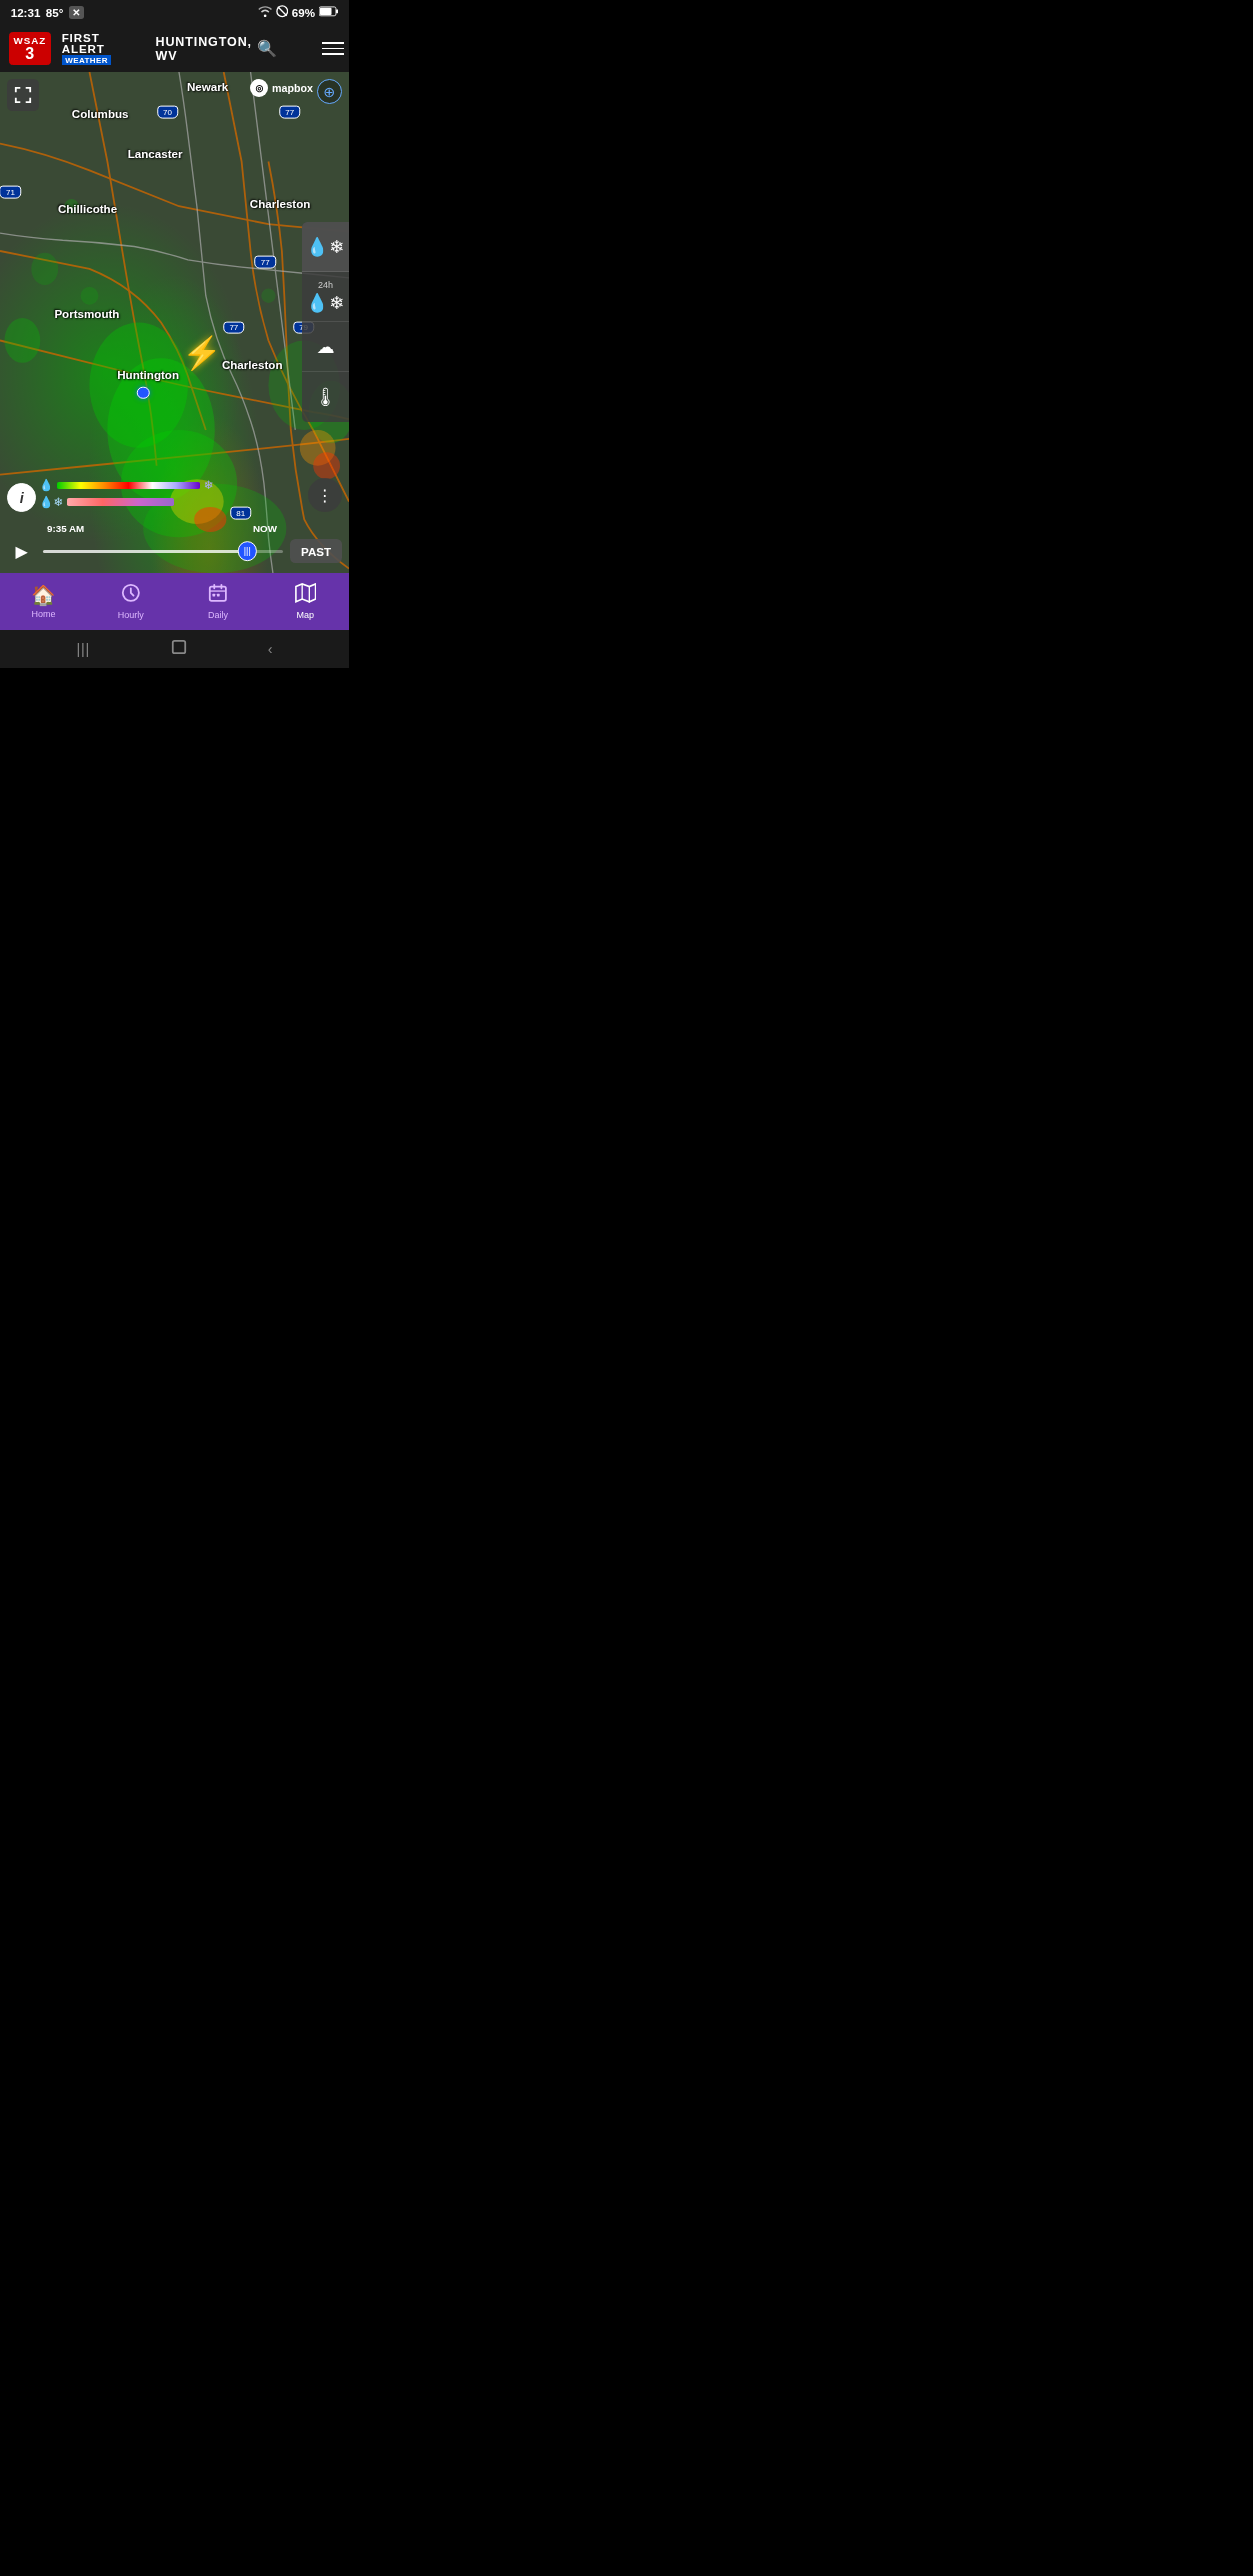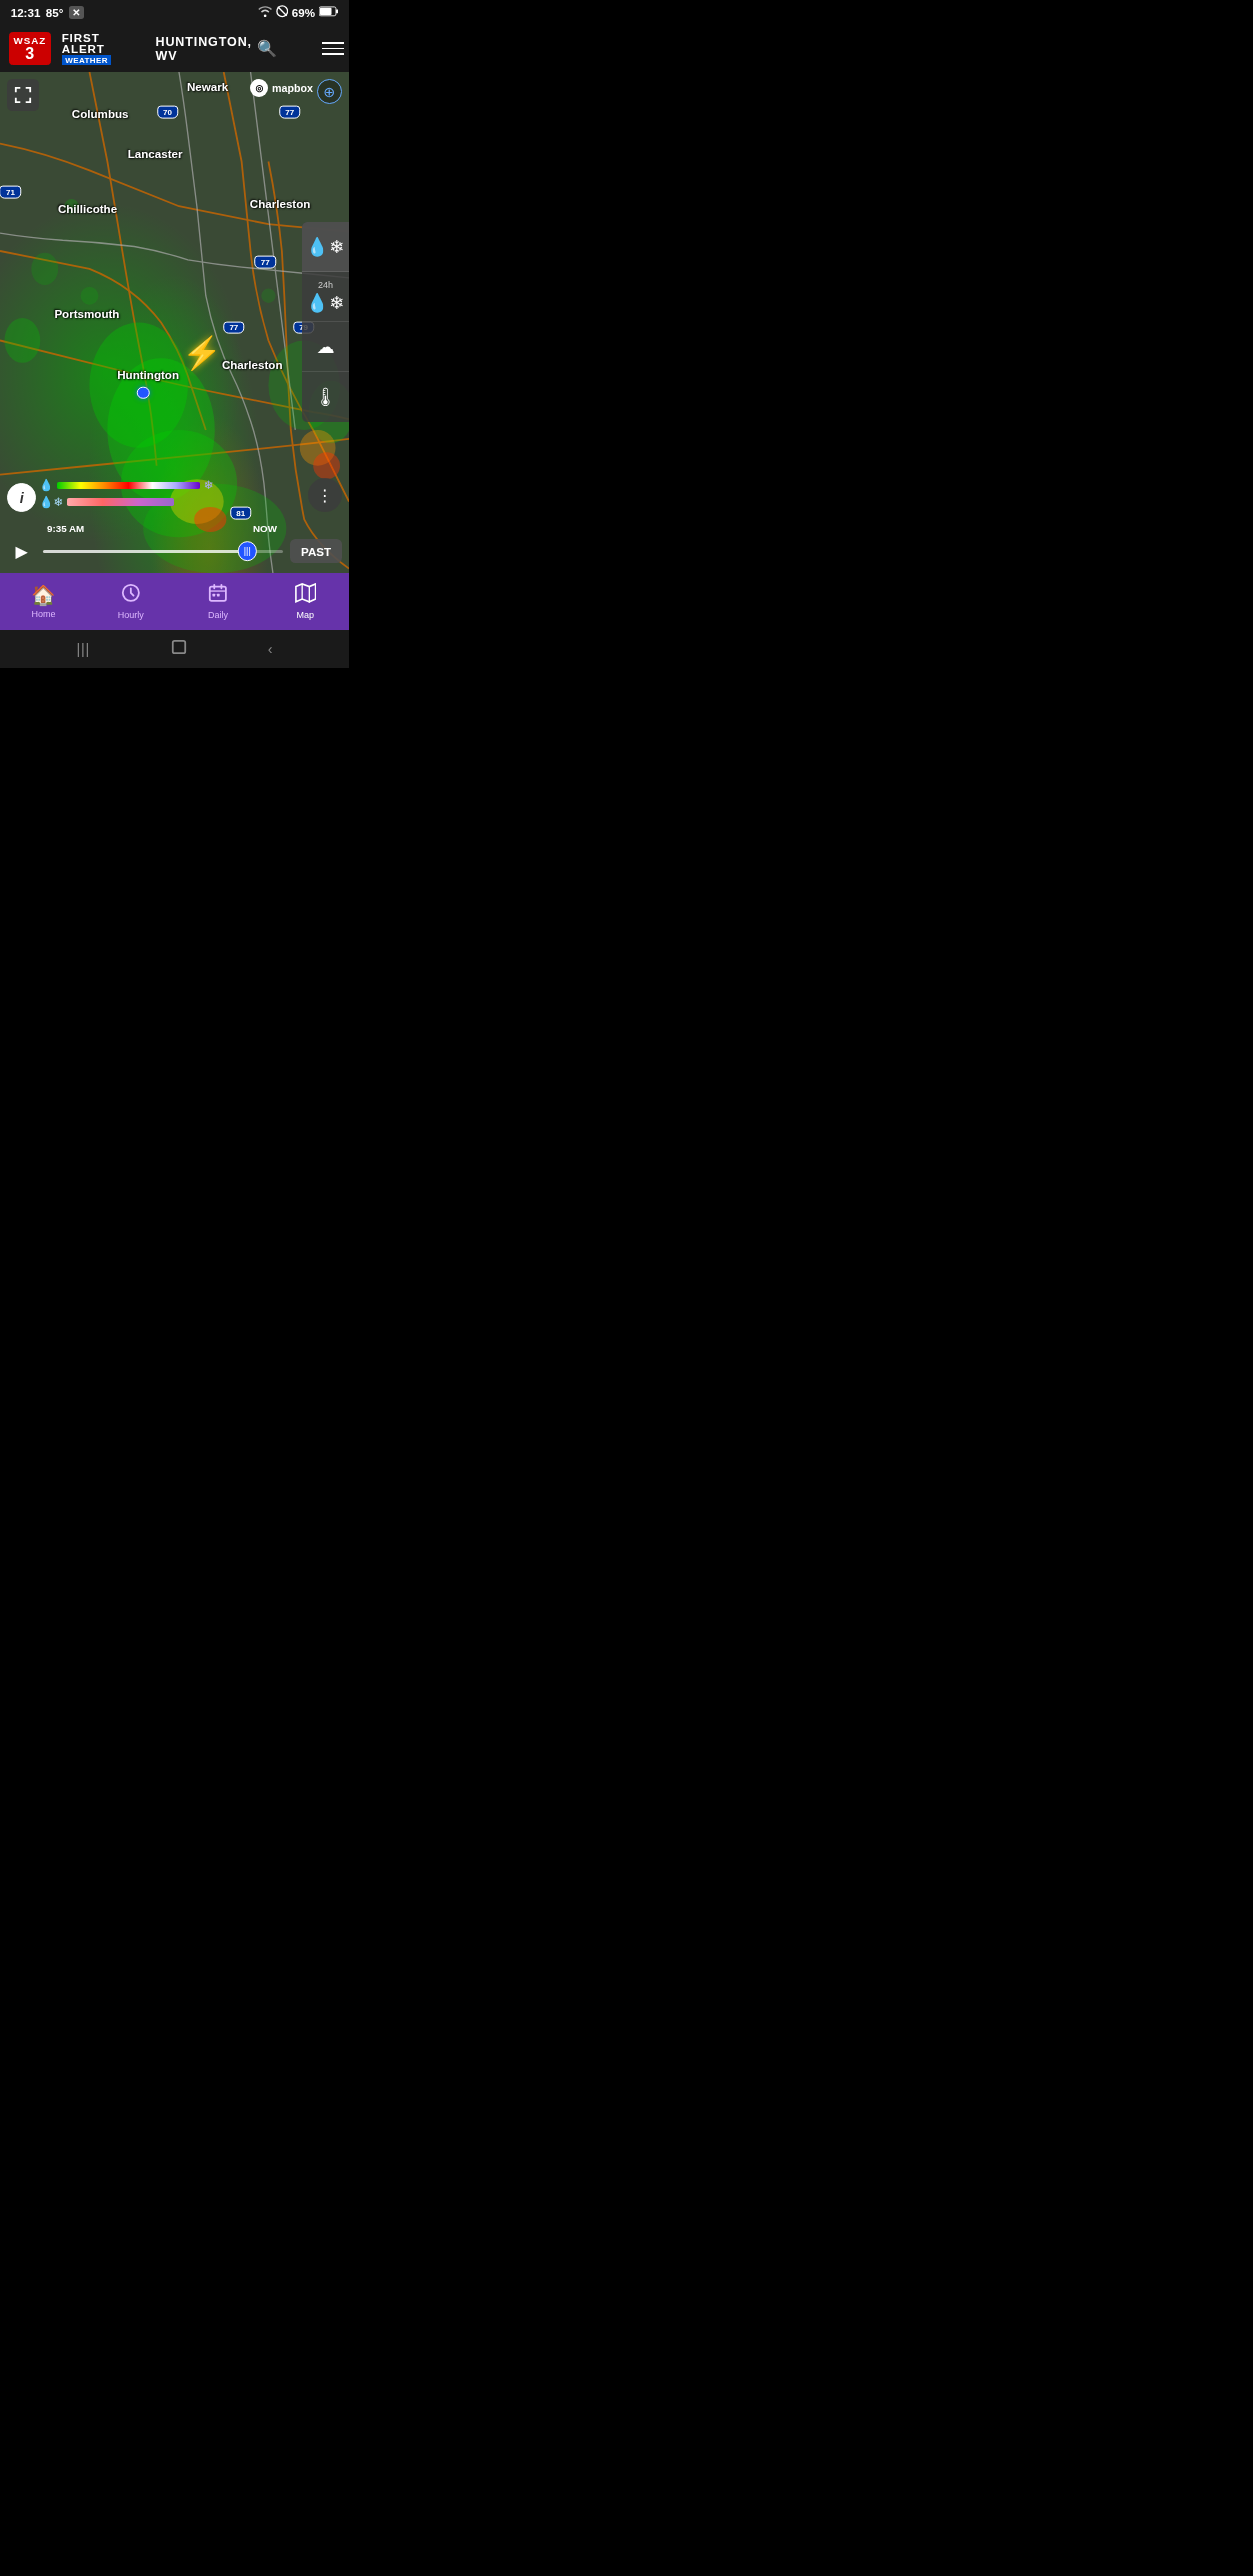--- a/index.html
+++ b/index.html
@@ -432,21 +432,21 @@
       flex-direction: column;
       align-items: center;
       transform: translate(-50%, -50%);
     }
     .shield {
       background: #003399;
       color: #fff;
       border: 1.8px solid #fff;
       border-radius: 3.6px 3.6px 5.4px 5.4px;
       font-size: 8px;
-      font-weight: 700;
+      font-weight: 400;
       padding: 0.9px 3.6px;
       min-width: 21.5px;
       text-align: center;
     }
 
     
     .radar-overlay {
       position: absolute;
       inset: 0;
       pointer-events: none;

